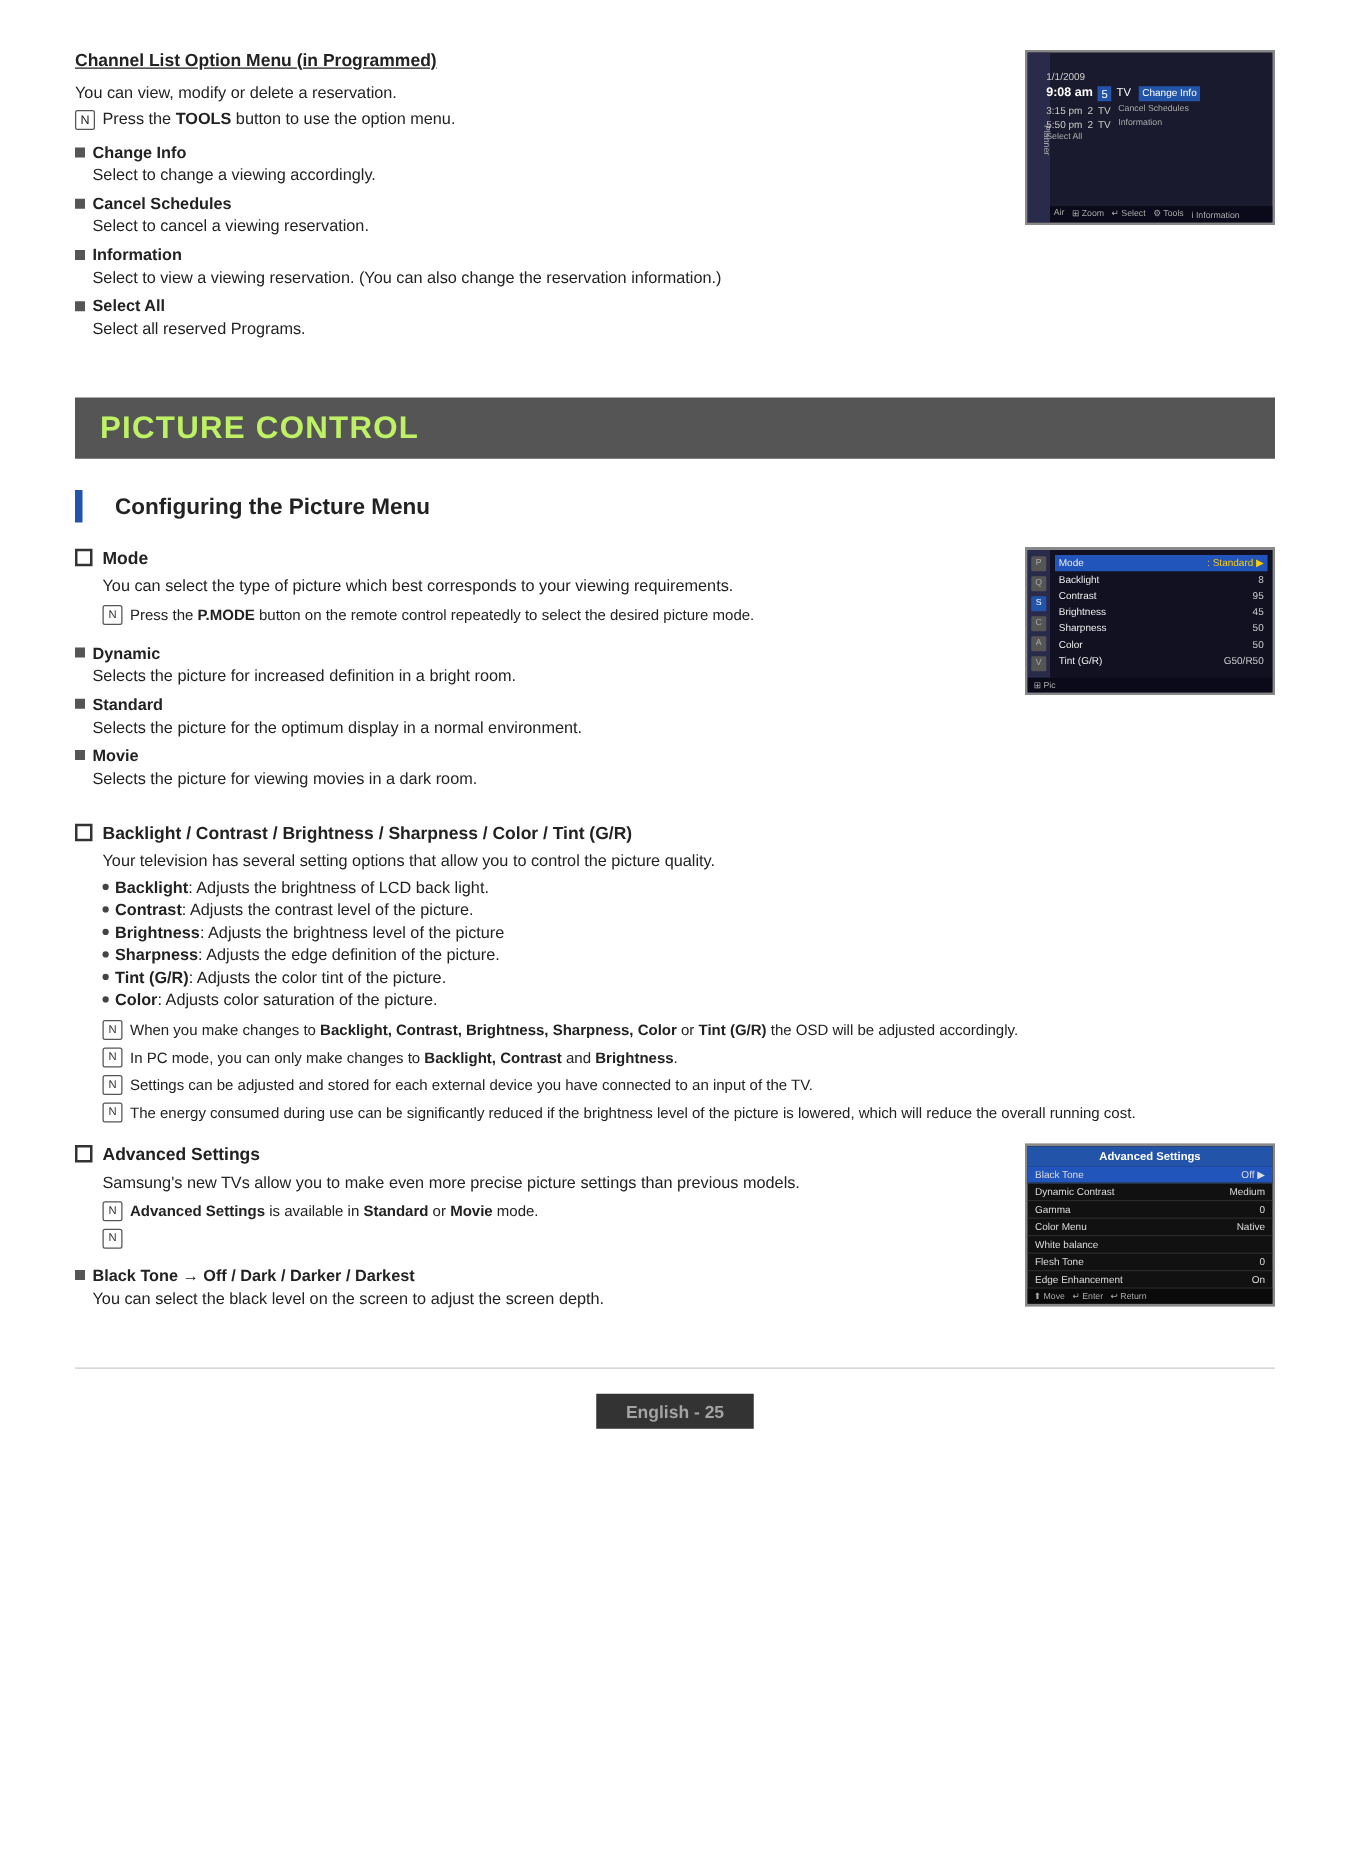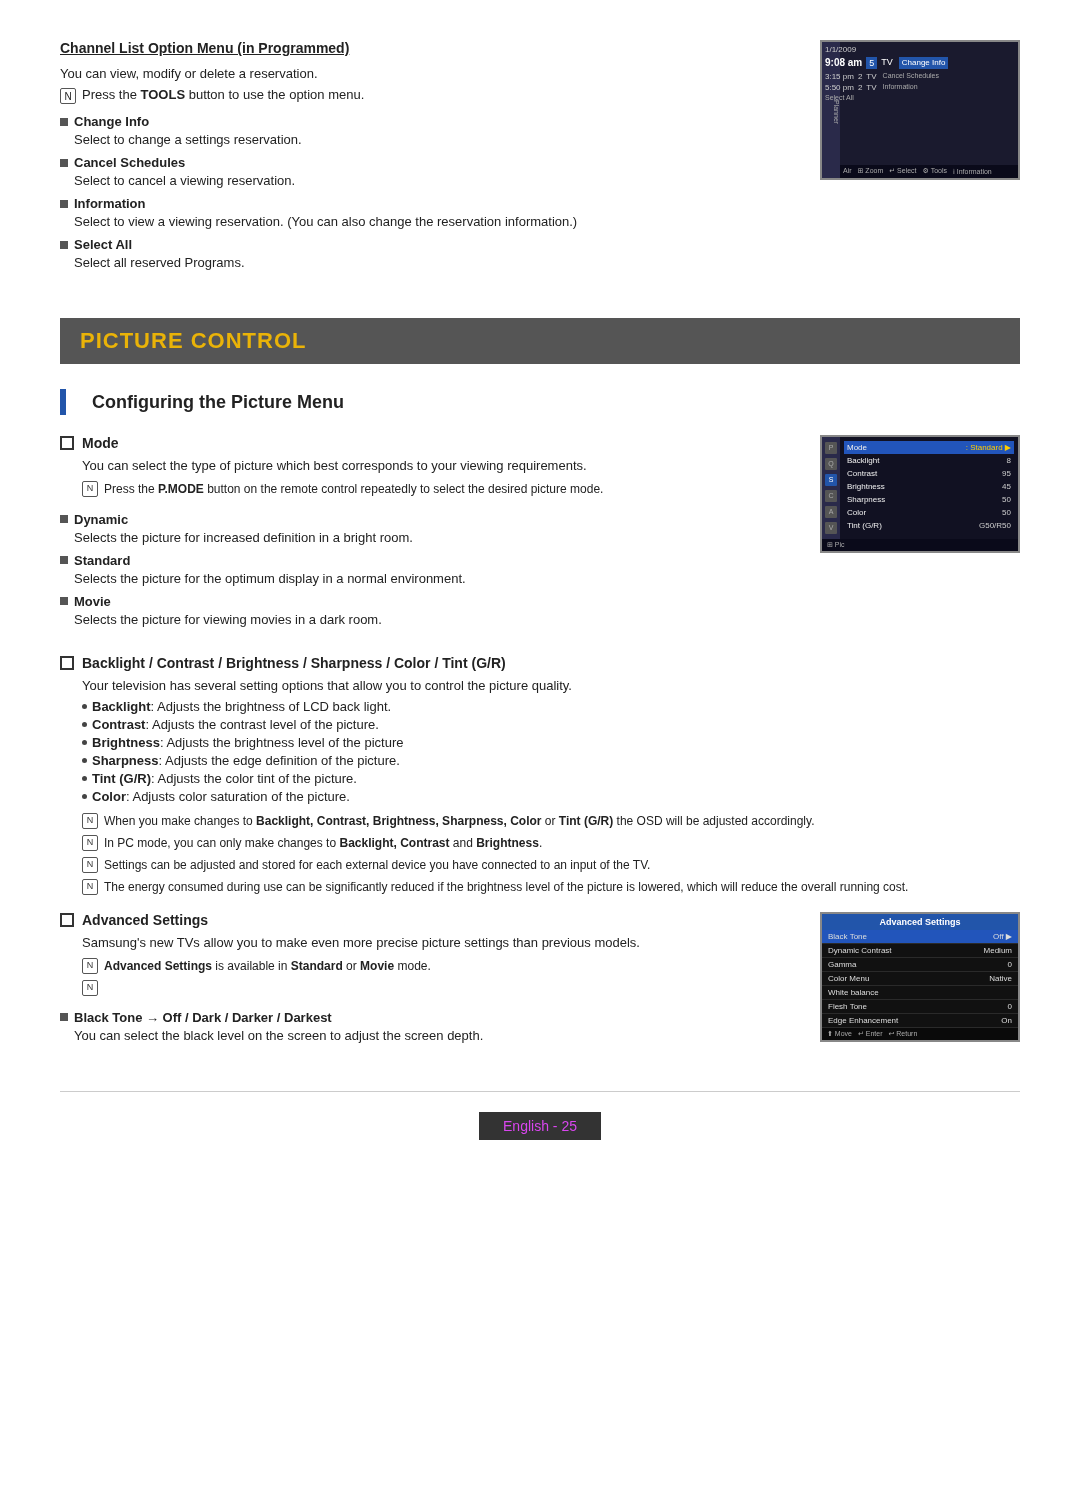--- a/index.html
+++ b/index.html
@@ -124,22 +124,22 @@
       font-size: 7px;
       color: #aaa;
       padding: 2px 3px;
       display: flex;
       gap: 6px;
     }
 
     
     .section-header {
       background: #555;
-      color: #eab308;
-      font-size: 22px;
+      color: #bef264;
+      font-size: 25px;
       font-weight: bold;
       padding: 10px 20px;
       margin-bottom: 25px;
       letter-spacing: 1px;
     }
 
     
     .subsection-header {
       display: flex;
       align-items: center;
@@ -345,44 +345,44 @@
     
     .page-footer {
       text-align: center;
       margin-top: 40px;
       padding-top: 20px;
       border-top: 1px solid #ccc;
     }
     .footer-box {
       display: inline-block;
       background: #333;
-      color: #d946ef;
+      color: #a3a3a3;
       padding: 6px 24px;
       font-size: 14px;
-      font-weight: normal;
+      font-weight: bold;
     }
   </style>
 </head>
 <body>
 
 <div class="channel-section">
   <div class="channel-content">
     <div class="channel-title">Channel List Option Menu (in Programmed)</div>
     <div class="channel-intro">You can view, modify or delete a reservation.</div>
     <div class="note-line">
       <span class="note-icon">N</span>
       <span>Press the <strong>TOOLS</strong> button to use the option menu.</span>
     </div>
 
     <div class="menu-item">
       <div class="menu-item-title">
         <span class="square-bullet"></span>
         <strong>Change Info</strong>
       </div>
-      <div class="menu-item-desc">Select to change a settings reservation.</div>
+      <div class="menu-item-desc">Select to change a viewing accordingly.</div>
     </div>
 
     <div class="menu-item">
       <div class="menu-item-title">
         <span class="square-bullet"></span>
         <strong>Cancel Schedules</strong>
       </div>
       <div class="menu-item-desc">Select to cancel a viewing reservation.</div>
     </div>
 
@@ -401,21 +401,21 @@
       </div>
       <div class="menu-item-desc">Select all reserved Programs.</div>
     </div>
   </div>
 
   <div class="tv-screen-small">
     <div style="display:flex; height:100%;">
       <div class="tv-sidebar-bar">
         <span style="font-size:7px; color:#aaa; writing-mode:vertical-rl;">Planner</span>
       </div>
-      <div style="flex:1; padding:3px; position:relative;">
+      <div style="flex:1; padding:15px; position:relative;">
         <div class="tv-date-row">1/1/2009</div>
         <div style="display:flex; gap:4px; margin-bottom:3px;">
           <span style="font-size:10px; font-weight:bold; color:#fff;">9:08 am</span>
           <span style="font-size:9px; color:#fff; background:#2255aa; padding:1px 3px;">5</span>
           <span style="font-size:9px; color:#fff;">TV</span>
           <span style="font-size:8px; background:#2255aa; color:#fff; padding:1px 3px; margin-left:2px;">Change Info</span>
         </div>
         <div class="tv-channel-row">
           <span>3:15 pm</span>
             <span>2</span>

